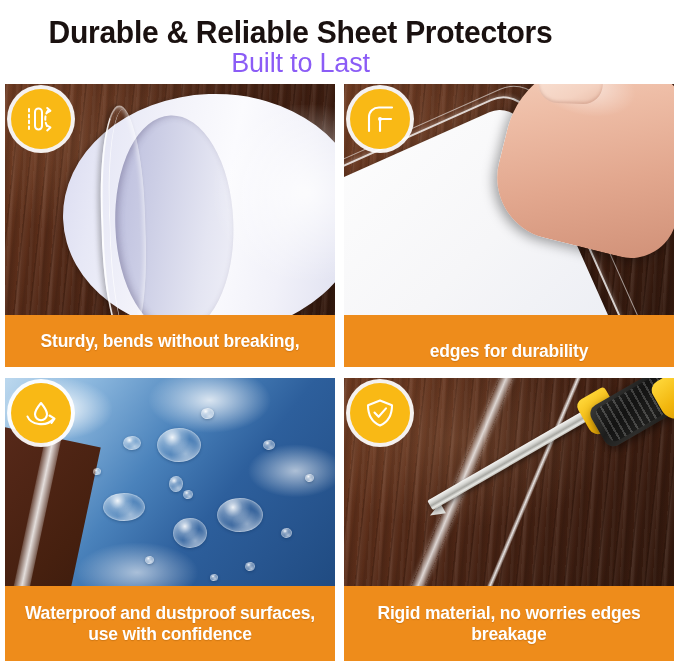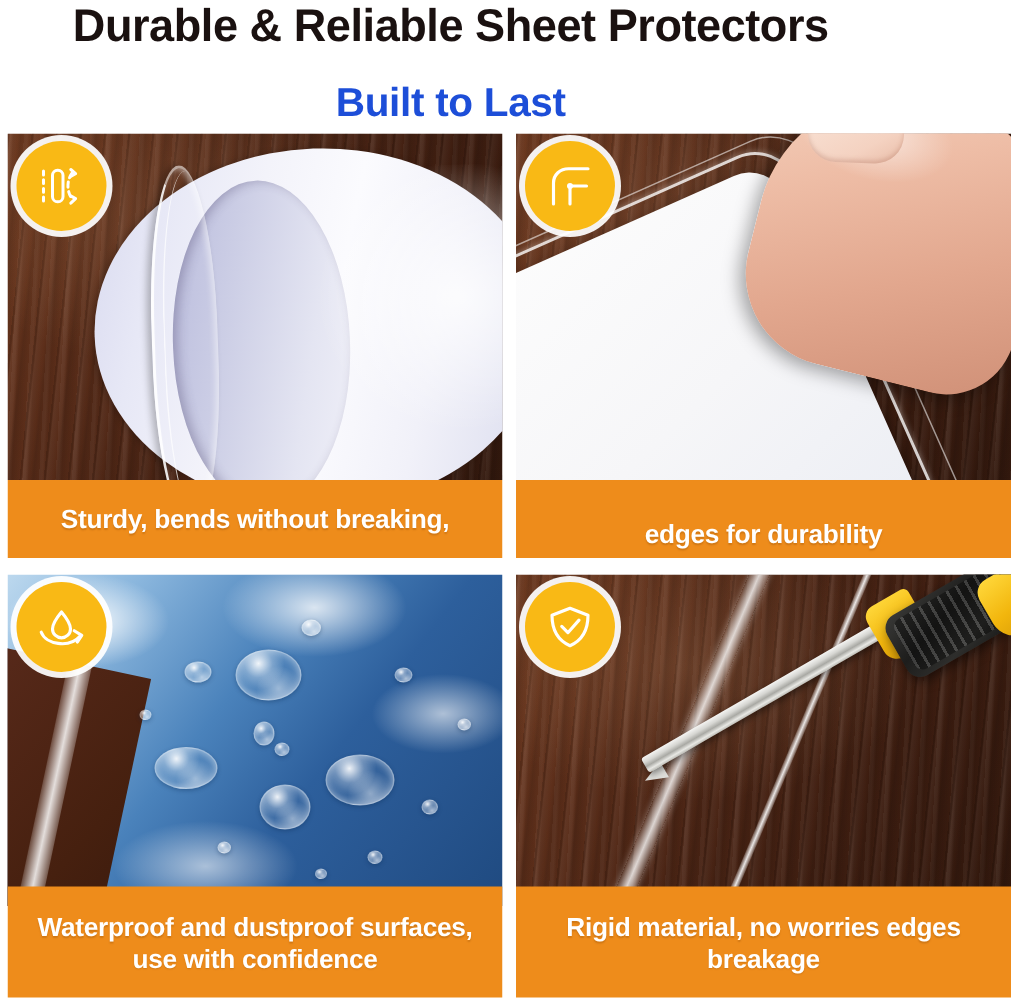--- a/index.html
+++ b/index.html
@@ -4,30 +4,30 @@
 <style>
   * { margin:0; padding:0; box-sizing:border-box; }
   html,body { width:679px; height:665px; }
   body {
     background:#ffffff;
     font-family:"Liberation Sans", sans-serif;
     overflow:hidden;
   }
 
   
-  .header { width:601px; padding-top:1px; text-align:center; }
+  .header { width:601px; padding-top:16px; text-align:center; }
   .title {
     font-size:30.5px; font-weight:bold; color:#1a1110;
     letter-spacing:-0.3px; line-height:32px;
     transform:scaleX(0.985); transform-origin:center;
     white-space:nowrap;
   }
   .subtitle {
-    font-size:27px; font-weight:bold; color:#1d4ed8;
-    letter-spacing:-0.2px; line-height:31px; margin-top:20px;
+    font-size:27px; font-weight:normal; color:#8b5cf6;
+    letter-spacing:-0.2px; line-height:31px; margin-top:0;
     white-space:nowrap;
   }
 
   
   .grid {
     width:679px; height:580px; margin-top:5px;
     display:grid;
     grid-template-columns:330px 330px;
     grid-template-rows:283px 283px;
     column-gap:9px; row-gap:11px;

